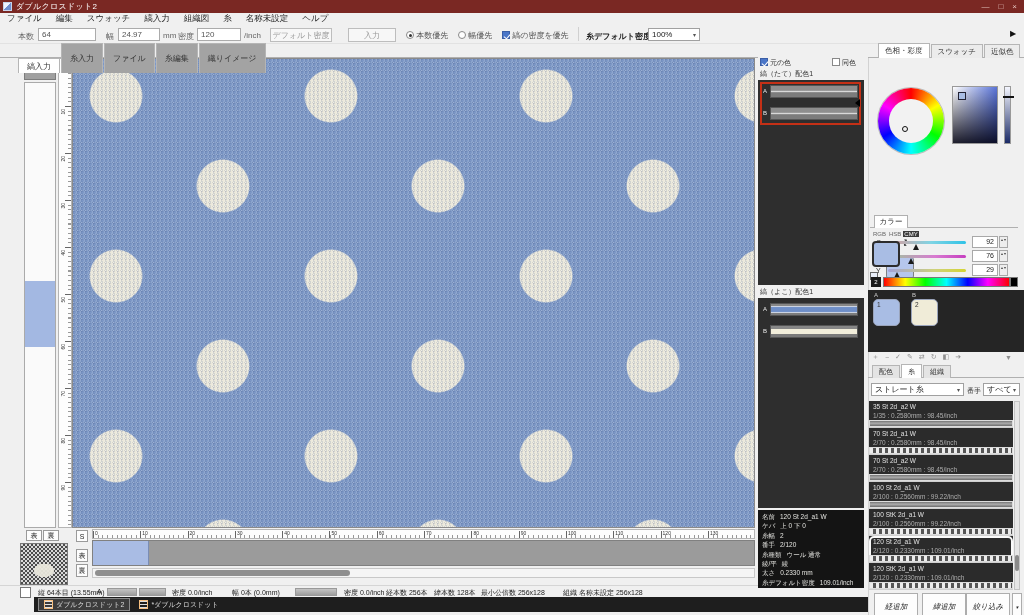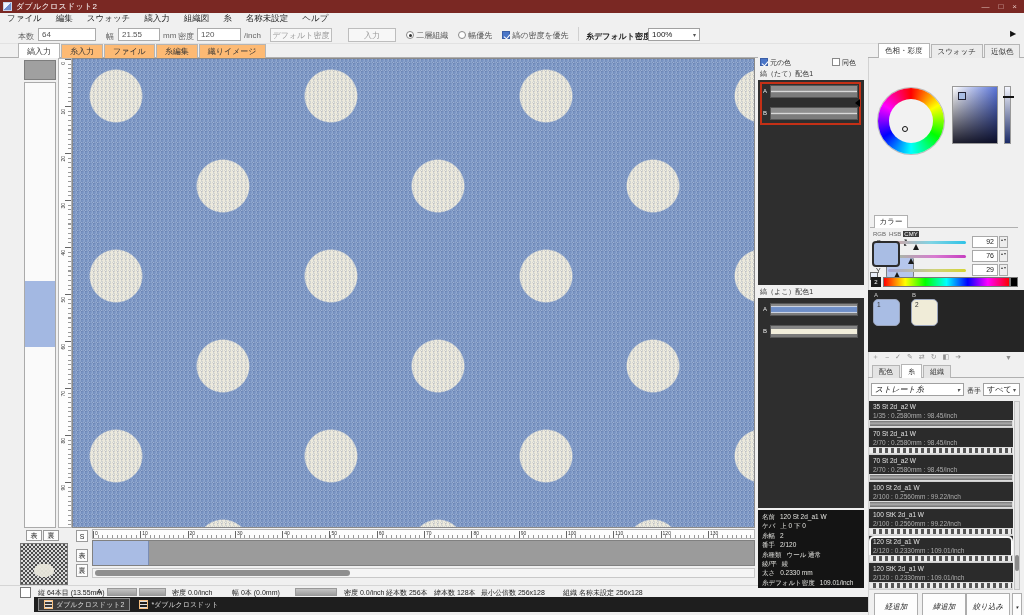--- a/index.html
+++ b/index.html
@@ -27,21 +27,21 @@
   .cb{width:8px;height:8px;border:1px solid #888;background:#fff;display:inline-block;vertical-align:-1px;position:relative;}
   .cb.on{background:#4a76c8;border-color:#3a5ea6;}
   .cb.on::after{content:"";position:absolute;left:1.5px;top:1px;width:3px;height:5px;border:solid #fff;border-width:0 1.5px 1.5px 0;transform:rotate(40deg);}
   .vsep{position:absolute;width:1px;height:14px;background:#d0d0d0;}
   .dd{border:1px solid #a0a0a0;background:#fff;font-size:8px;color:#222;display:flex;align-items:center;padding:0 3px;}
   .dd .caret{margin-left:auto;color:#555;font-size:6px;}
   .overflow-arrow{color:#111;font-size:8px;}
 
   
   .tabs{position:absolute;display:flex;align-items:flex-end;}
-  .tab{height:14px;padding:0 8px;font-size:8px;display:flex;align-items:center;background:#fdba74;border:1px solid #b5b5b5;border-bottom:none;color:#333;margin-right:1px;}
+  .tab{height:30px;padding:0 8px;font-size:8px;display:flex;align-items:center;background:#a3a3a3;border:1px solid #b5b5b5;border-bottom:none;color:#333;margin-right:1px;}
   .tab.active{background:#fff;height:15px;position:relative;z-index:3;}
   .tabline{position:absolute;height:1px;background:#b0b0b0;z-index:1;}
 
   
   .corner-box{position:absolute;left:24px;top:60px;width:32px;height:20px;background:#a0a0a0;border:1px solid #7d7d7d;}
   .vstripe{position:absolute;left:24px;top:82px;width:32px;height:446px;background:#fafafa;border:1px solid #aaa;}
   .vstripe-blue{position:absolute;left:0;top:198px;width:100%;height:66px;background:#a3b8e2;}
   .vruler{position:absolute;left:58px;top:58px;width:14px;height:470px;border:1px solid #b5b5b5;
     background:
       repeating-linear-gradient(180deg,#666 0 1px,rgba(0,0,0,0) 1px 47px) right/6px 100% no-repeat,
@@ -150,21 +150,21 @@
   .ab-swatch{position:absolute;top:9px;width:27px;height:27px;border-radius:5px;border:1px solid #9aa4bb;font-size:6.5px;color:#333;padding:1px 0 0 3px;}
 
   .icon-row{position:absolute;left:872px;top:352px;width:148px;height:10px;display:flex;gap:6px;font-size:7px;color:#8f8f8f;align-items:center;}
   .icon-row .last{margin-left:auto;margin-right:8px;}
 
   .tt-tabs{position:absolute;left:872px;top:364px;display:flex;align-items:flex-end;}
   .ttab{height:13px;padding:0 6px;font-size:7px;display:flex;align-items:center;background:#e4e4e4;border:1px solid #b5b5b5;border-bottom:none;color:#333;margin-right:1px;}
   .ttab.active{background:#fff;height:14px;}
   .tt-tabline{position:absolute;left:868px;top:377px;width:156px;height:1px;background:#b0b0b0;}
 
-  .list-dd1{position:absolute;left:871px;top:383px;width:93px;height:13px;font-style:italic;}
+  .list-dd1{position:absolute;left:871px;top:383px;width:93px;height:13px;}
   .bansu-label{position:absolute;left:967px;top:386px;font-size:7px;color:#333;}
   .list-dd2{position:absolute;left:983px;top:383px;width:37px;height:13px;}
 
   .tlist{position:absolute;left:869px;top:401px;width:144px;height:189px;background:#cfcfcf;overflow:hidden;}
   .titem{position:relative;height:26px;margin-bottom:1px;}
   .ttext{height:19px;background:#2b2b2b;padding:1px 4px 0;}
   .tname{font-size:6.5px;line-height:9px;color:#e2e2e2;white-space:nowrap;}
   .tspec{font-size:6.5px;line-height:9px;color:#adadad;white-space:nowrap;}
   .tstrip{height:7px;background:#dcdcdc;position:relative;}
   .tbar{position:absolute;left:1px;right:1px;top:1px;height:5px;background:linear-gradient(#747474,#ababab 45%,#6b6b6b);}
@@ -198,28 +198,28 @@
       <span class="menu-item">組織図</span>
       <span class="menu-item">糸</span>
       <span class="menu-item">名称未設定</span>
       <span class="menu-item">ヘルプ</span>
     </div>
 
   <div class="toolbar">
     <span class="tb-label" style="left:18px">本数</span>
     <span class="tb-input" style="left:38px;width:58px">64</span>
     <span class="tb-label" style="left:106px">幅</span>
-    <span class="tb-input" style="left:118px;width:42px">21.55</span>
+    <span class="tb-input" style="left:118px;width:42px">24.97</span>
     <span class="tb-label" style="left:163px">mm</span>
     <span class="tb-label" style="left:178px">密度</span>
     <span class="tb-input" style="left:197px;width:44px">120</span>
     <span class="tb-label" style="left:244px">/inch</span>
     <span class="tb-btn" style="left:270px;width:62px">デフォルト密度</span>
     <span class="tb-btn" style="left:348px;width:48px">入力</span>
-    <span style="left:406px;top:5px"><span class="radio on"></span> <span>二層組織</span></span>
+    <span style="left:406px;top:5px"><span class="radio on"></span> <span>本数優先</span></span>
     <span style="left:458px;top:5px"><span class="radio"></span> <span>幅優先</span></span>
     <span style="left:502px;top:5px"><span class="cb on"></span> <span>縞の密度を優先</span></span>
     <span class="vsep" style="left:578px;top:2px"></span>
     <span class="tb-label" style="left:586px;color:#222;font-weight:bold">糸デフォルト密度</span>
     <span class="dd" style="position:absolute;left:648px;top:3px;width:52px;height:13px">
         <span>100%</span>
         <span class="caret">▾</span>
       </span>
     <span class="overflow-arrow" style="left:1010px;top:4px">▶</span>
   </div>

